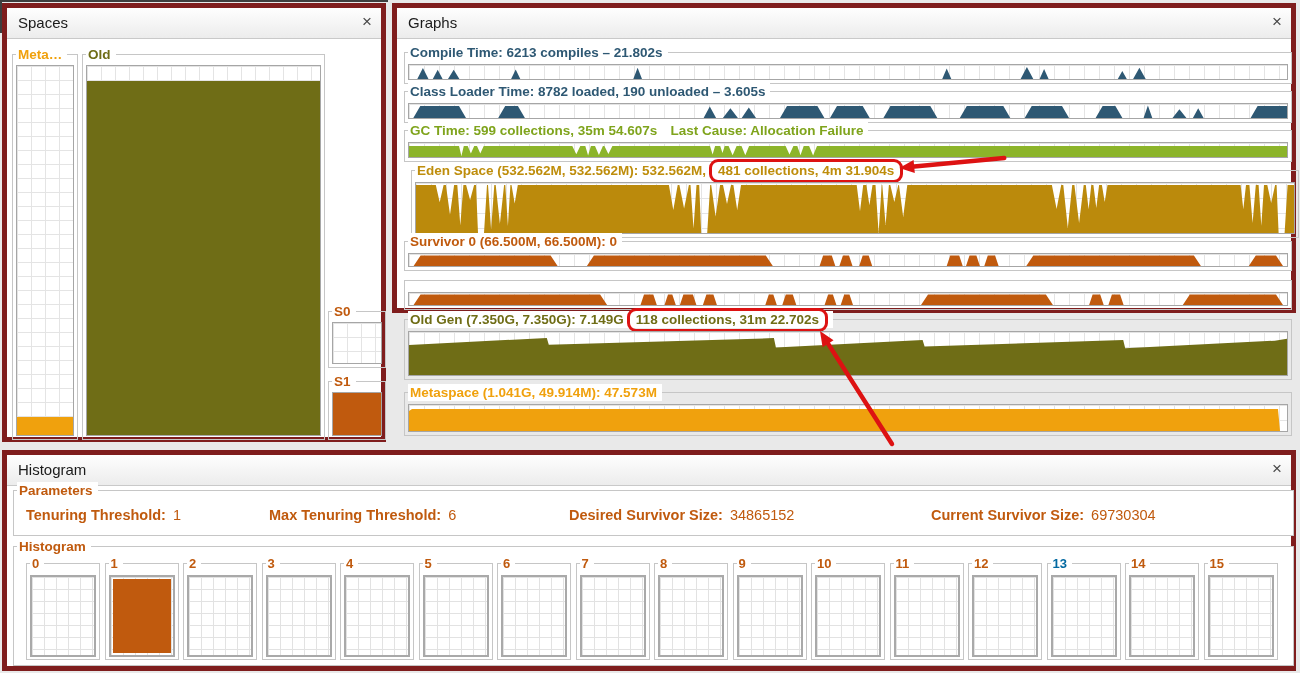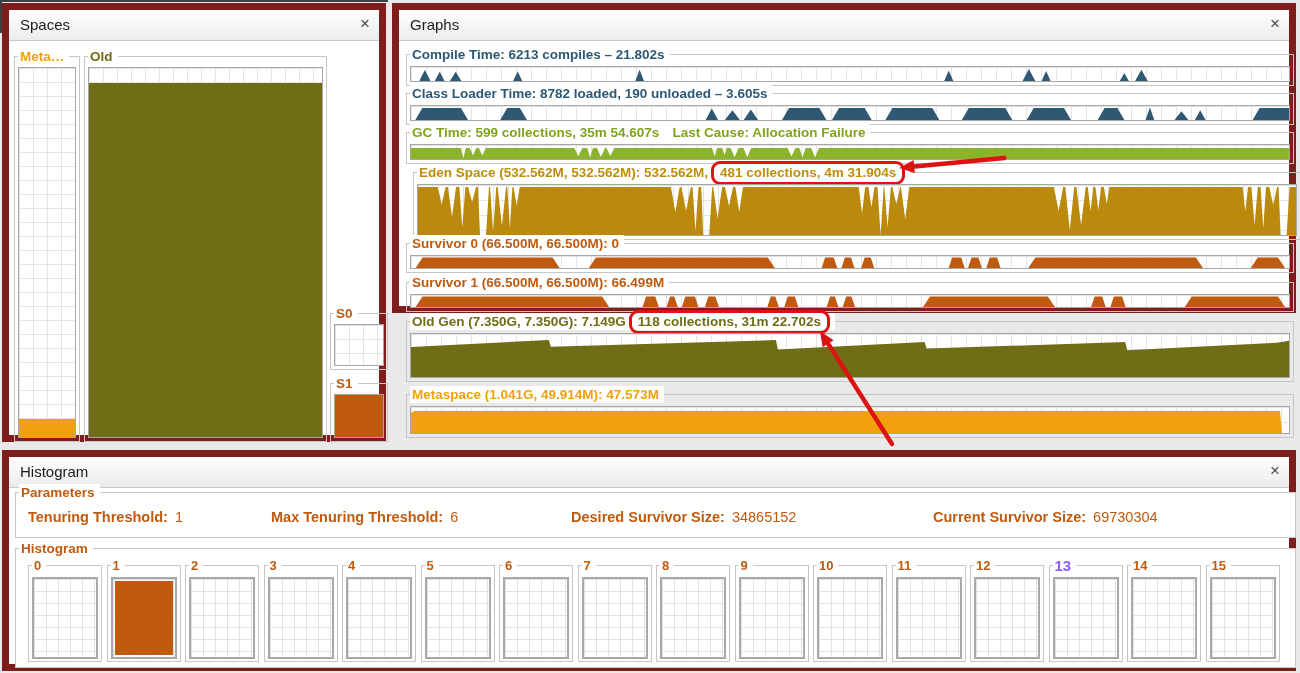--- a/index.html
+++ b/index.html
@@ -1,19 +1,19 @@
 <!DOCTYPE html>
 <html><head>
 <meta charset="utf-8">
 <style>
   html,body{margin:0;padding:0;width:1300px;height:673px;overflow:hidden;
     background:#E9E9E9;font-family:"Liberation Sans",sans-serif;}
   #stage{position:relative;width:1300px;height:673px;}
 
-  .panel{position:absolute;background:#fff;border:7px solid #7f1d1d;box-sizing:border-box;}
+  .panel{position:absolute;background:#fff;border:5px solid #7f1d1d;box-sizing:border-box;}
   .phead{position:relative;height:30px;background:linear-gradient(#FEFEFE,#ECECEC);
     border-bottom:1px solid #C9C9C9;}
   .ptitle{position:absolute;left:11px;top:6px;font-size:15px;color:#1B1B1B;}
   .pclose{position:absolute;right:9px;top:4px;font-size:17px;line-height:20px;color:#4A4A4A;cursor:default;}
 
   
   .ggroup,.sgroup,.pgroup,.hgroup,.bin{position:absolute;border:1px solid #C6C6C6;box-sizing:border-box;background:transparent;}
   .gtitle{position:absolute;top:-9px;left:3px;background:#fff;padding:0 5px 0 2px;
     font-weight:bold;font-size:13.5px;line-height:17px;white-space:nowrap;}
 
@@ -128,21 +128,20 @@
     </div>
         <div class="ggroup" style="left:7px;width:888px;top:233px;height:30px;">
       <span class="gtitle" style="color:#C05A0E"><span>Survivor 0 (66.500M, 66.500M): 0</span></span>
       <div class="strip">
             <svg class="wave" preserveAspectRatio="none" viewBox="0 0 878 12">
               <path d="M0 12 L4.593747329432517 12 L11.593747329432517 1.6 L141.6 1.6 L148.6 12 L177.9 12 L184.9 1.6 L356.8 1.6 L363.8 12 L410.6 12 L414.1 1.6 L422.8 1.6 L426.3 12 L430.4 12 L433.9 1.6 L440.0 1.6 L443.5 12 L450.2 12 L453.7 1.6 L459.7 1.6 L463.2 12 L537.7 12 L541.2 1.6 L550.2 1.6 L553.7 12 L557.0 12 L560.5 1.6 L567.4 1.6 L570.9 12 L575.3 12 L578.8 1.6 L586.1 1.6 L589.6 12 L617.3 12 L624.3 1.6 L784.9 1.6 L791.9 12 L839.8 12 L846.8 1.6 L867.0 1.6 L874.0 12 L878 12 Z" fill="#C05A0E"></path>
             </svg>
           </div>
     </div>
         <div class="ggroup" style="left:7px;width:888px;top:272px;height:30px;">
-      <span class="gtitle" style="color:#C05A0E"><span>Survivor 1 (66.500M, 66.500M): 66.499M</span></span>
       <div class="strip">
             <svg class="wave" preserveAspectRatio="none" viewBox="0 0 878 12">
               <path d="M0 12 L4.553608134388924 12 L11.553608134388924 1.6 L191.1 1.6 L198.1 12 L231.5 12 L235.0 1.6 L244.3 1.6 L247.8 12 L255.5 12 L259.0 1.6 L263.3 1.6 L266.8 12 L270.9 12 L274.4 1.6 L283.9 1.6 L287.4 12 L293.9 12 L297.4 1.6 L304.4 1.6 L307.9 12 L356.3 12 L359.8 1.6 L364.3 1.6 L367.8 12 L373.3 12 L376.8 1.6 L383.8 1.6 L387.3 12 L415.6 12 L419.1 1.6 L423.9 1.6 L427.4 12 L431.7 12 L435.2 1.6 L440.5 1.6 L444.0 12 L512.0 12 L519.0 1.6 L636.9 1.6 L643.9 12 L680.1 12 L683.6 1.6 L691.2 1.6 L694.7 12 L699.4 12 L702.9 1.6 L711.1 1.6 L714.6 12 L773.8 12 L780.8 1.6 L867.0 1.6 L874.0 12 L878 12 Z" fill="#C05A0E"></path>
             </svg>
           </div>
     </div>
         <div class="ggroup" style="left:7px;width:888px;top:311px;height:61px;">
       <span class="gtitle" style="color:#6F6D16"><span>Old Gen (7.350G, 7.350G): 7.149G</span><span class="hl" id="hl-old">118 collections, 31m 22.702s</span></span>
       <div class="strip">
             <svg class="wave" preserveAspectRatio="none" viewBox="0 0 878 43">
@@ -234,21 +233,21 @@
     </div>
           <div class="bin" style="left:875.5px">
       <span class="gtitle" style="color:#C05A0E;font-size:13px">11</span>
       <div class="bbox"></div>
     </div>
           <div class="bin" style="left:954px">
       <span class="gtitle" style="color:#C05A0E;font-size:13px">12</span>
       <div class="bbox"></div>
     </div>
           <div class="bin" style="left:1032.5px">
-      <span class="gtitle" style="color:#8b5cf6;font-size:15px">13</span>
+      <span class="gtitle" style="color:#0369a1;font-size:13px">13</span>
       <div class="bbox"></div>
     </div>
           <div class="bin" style="left:1111px">
       <span class="gtitle" style="color:#C05A0E;font-size:13px">14</span>
       <div class="bbox"></div>
     </div>
           <div class="bin" style="left:1189.5px">
       <span class="gtitle" style="color:#C05A0E;font-size:13px">15</span>
       <div class="bbox"></div>
     </div>

